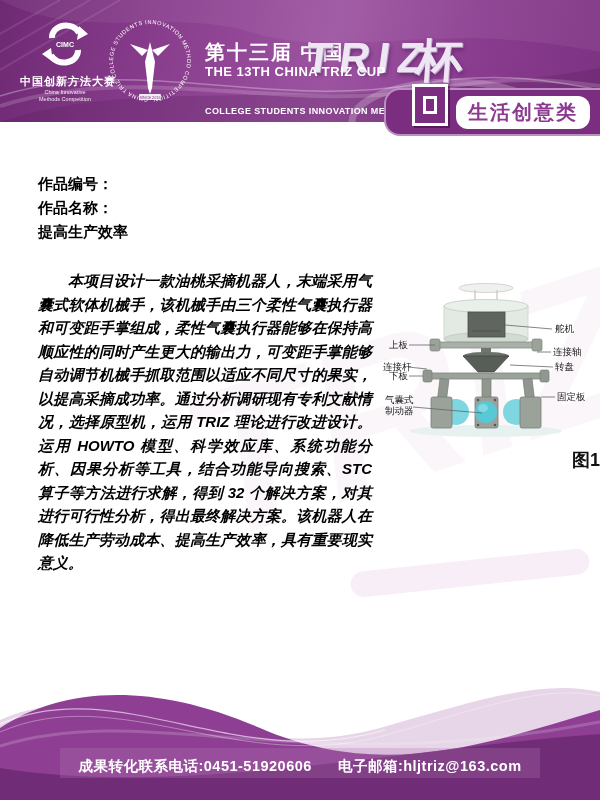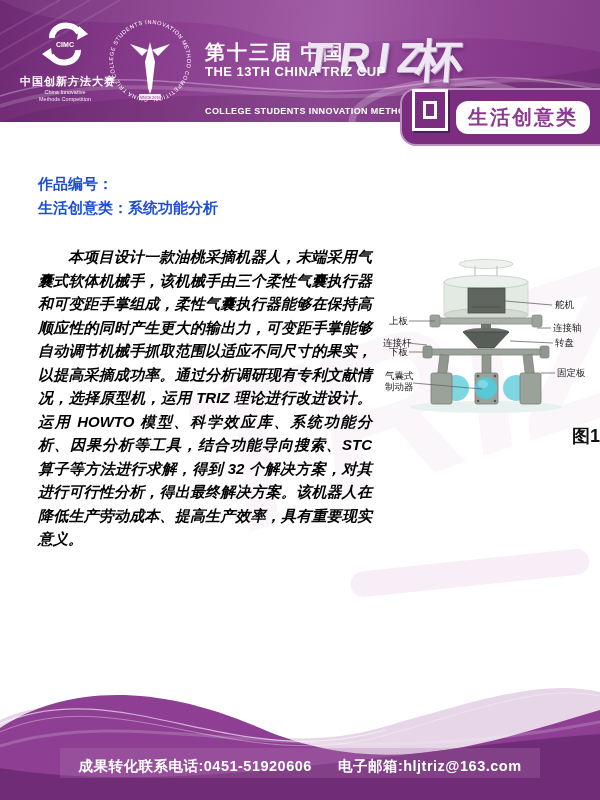--- a/index.html
+++ b/index.html
@@ -30,45 +30,45 @@
     color:#efe6f4; text-shadow:1px 1px 0 #b9a0c6, 2px 3px 4px rgba(70,20,75,.55);
   }
   .t-cup {
     position:absolute; left:416px; top:18px; font-size:46px; font-weight:bold;
     color:#efe6f4; text-shadow:1px 1px 0 #b9a0c6, 2px 3px 4px rgba(70,20,75,.55);
     transform:skewX(-4deg);
   }
 
   
   .badge {
-    position:absolute; top:88px; right:0; height:58px; z-index:8;
+    position:absolute; top:88px; right:0; height:48px; z-index:8;
     background:#7b2d80; border:2px solid #bb8fc0; border-right:none;
     border-radius:16px 0 0 16px;
-    display:flex; align-items:center; padding:4px 10px 4px 10px;
+    display:flex; align-items:center; padding:4px 10px 4px 26px;
   }
   .badge-icon { position:relative; width:36px; height:42px; margin-top:-14px; margin-right:8px;
     background:#7b2d80; border:3px solid #ffffff; box-shadow:2px 2px 0 rgba(60,15,64,.6); }
   .badge-icon-inner { position:absolute; left:8px; top:9px; width:14px; height:18px; border:3px solid #ffffff; }
   .badge-pill {
     background:#ffffff; border-radius:12px; padding:3px 12px;
     font-size:20px; font-weight:bold; color:#8c3a90; letter-spacing:2px; white-space:nowrap;
   }
 
   
   .content { position:absolute; top:122px; left:0; width:600px; }
   .watermark {
     position:absolute; top:160px; left:180px; font-size:210px; font-weight:bold; font-style:italic;
     color:rgba(150,70,155,0.05); transform:rotate(-18deg); pointer-events:none; white-space:nowrap;
   }
   .swash {
     position:absolute; top:438px; left:350px; width:240px; height:26px;
     background:rgba(235,205,235,0.35); border-radius:14px; transform:rotate(-6deg);
   }
   .meta { margin:50px 0 0 38px; }
-  .meta-row { display:flex; font-size:15px; font-weight:bold; color:#1d4ed8; line-height:24px; }
+  .meta-row { display:flex; font-size:15px; font-weight:bold; color:#000000; line-height:24px;flex-direction:column; }
   .meta-label { white-space:pre; }
   .meta-value { white-space:pre; }
 
   .body-cols { display:flex; margin:25px 0 0 38px; width:562px; position:relative; }
   .abstract {
     width:334px; font-size:15px; font-weight:bold; color:#000000;
     line-height:23.5px; text-align:justify; text-indent:2em;font-style:italic;
   }
   .figure-col { width:218px; margin-left:10px; padding-top:10px; }
   .figure-caption { text-align:right; font-size:18px; font-weight:bold; color:#111; margin-top:5px; }
@@ -143,22 +143,22 @@
 
   <div class="content">
     <div class="watermark">TRIZ</div>
     <div class="swash"></div>
 
     <div class="meta">
       <div class="meta-row">
         <span class="meta-label">作品编号：</span>
       </div>
       <div class="meta-row">
-        <span class="meta-label">生活创意类：</span>
-        <span class="meta-value">系统功能分析</span>
+        <span class="meta-label">作品名称：</span>
+        <span class="meta-value">提高生产效率</span>
       </div>
     </div>
 
     <div class="body-cols">
       <p class="abstract">本项目设计一款油桃采摘机器人，末端采用气囊式软体机械手，该机械手由三个柔性气囊执行器和可变距手掌组成，柔性气囊执行器能够在保持高顺应性的同时产生更大的输出力，可变距手掌能够自动调节机械手抓取范围以适应不同尺寸的果实，以提高采摘成功率。通过分析调研现有专利文献情况，选择原型机，运用 TRIZ 理论进行改进设计。运用 HOWTO 模型、科学效应库、系统功能分析、因果分析等工具，结合功能导向搜索、STC 算子等方法进行求解，得到 32 个解决方案，对其进行可行性分析，得出最终解决方案。该机器人在降低生产劳动成本、提高生产效率，具有重要现实意义。</p>
 
       <figure class="figure-col">
         <svg width="218" height="160" viewBox="0 0 218 160">
 
           <ellipse cx="104" cy="152" rx="76" ry="6" fill="#e7f1ef"></ellipse>

